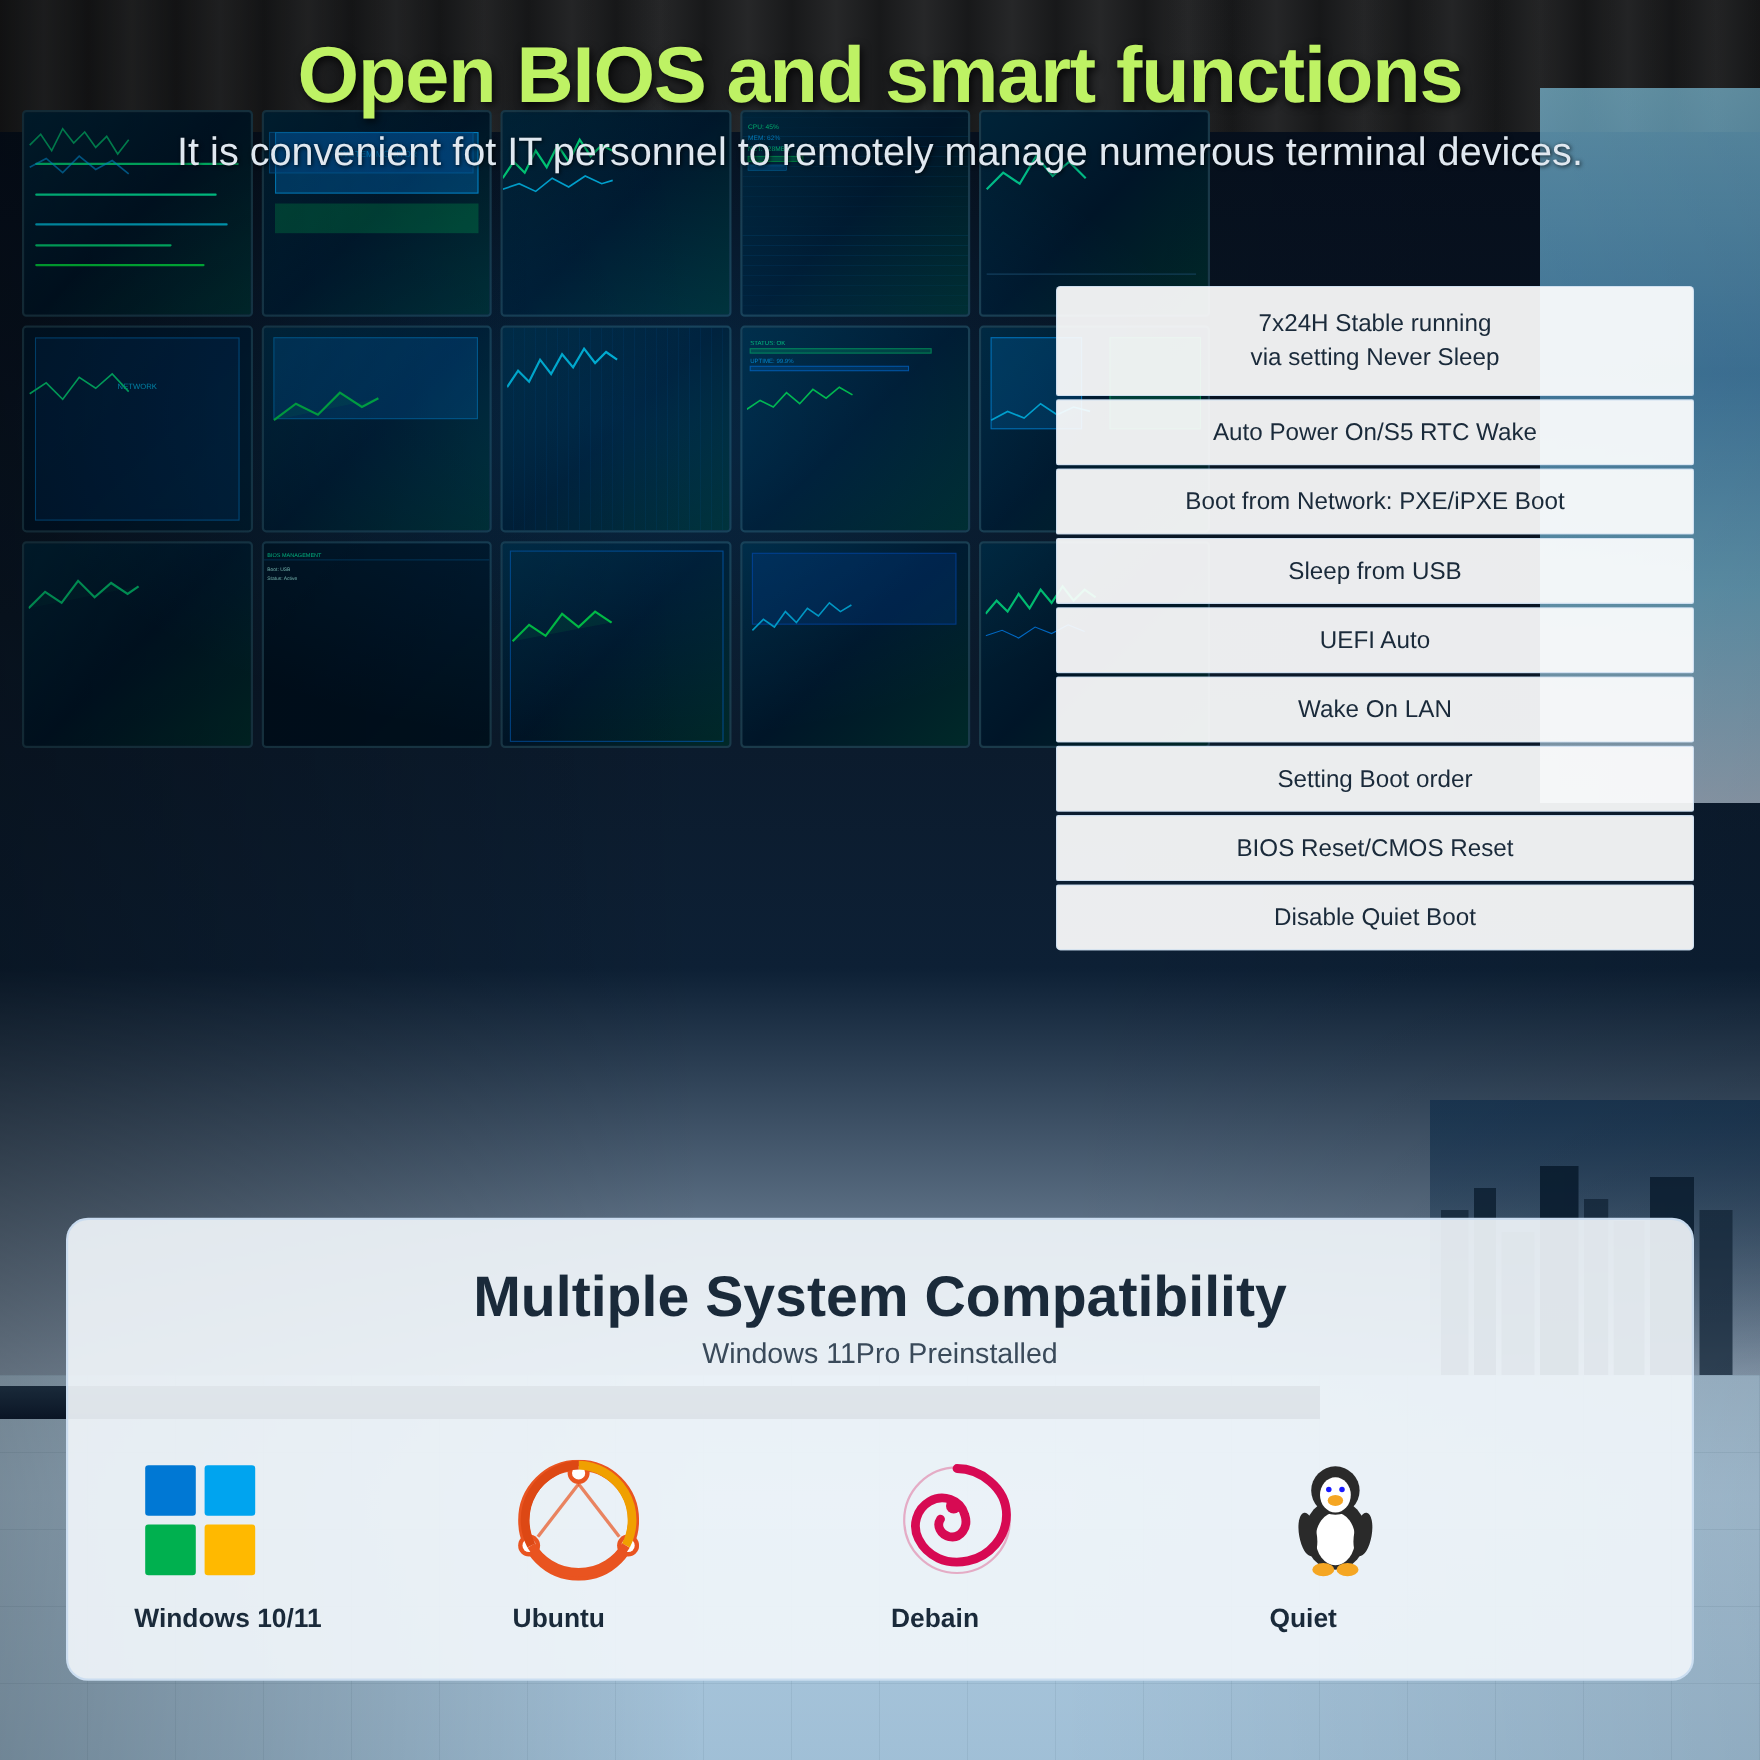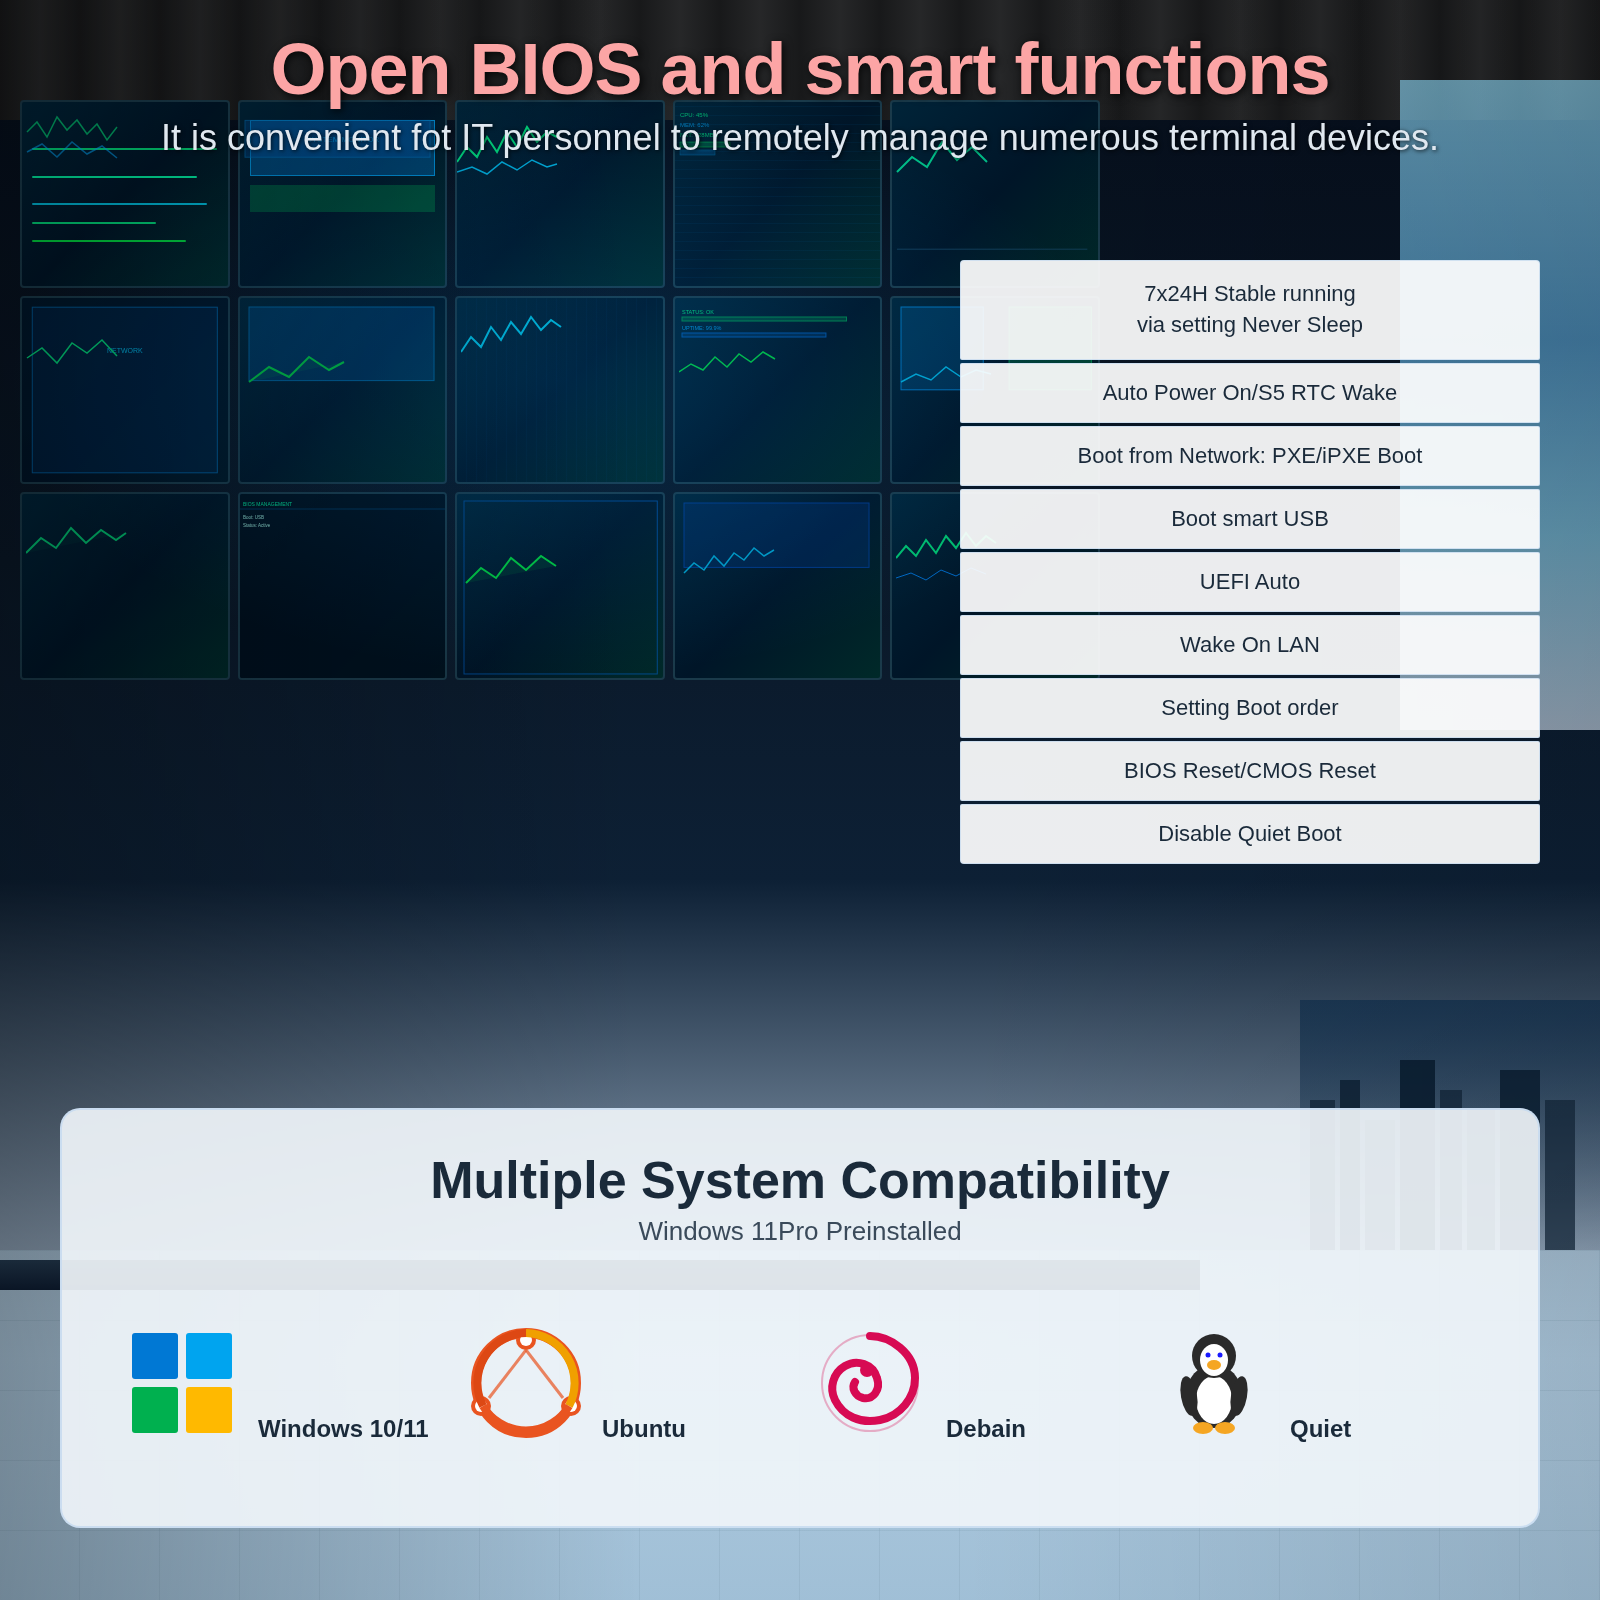--- a/index.html
+++ b/index.html
@@ -138,21 +138,21 @@
     .header {
       position: absolute;
       top: 30px; left: 0; right: 0;
       text-align: center;
       z-index: 10;
     }
 
     .main-title {
       font-size: 72px;
       font-weight: 900;
-      color: #fca5a5;
+      color: #bef264;
       text-shadow: 2px 2px 8px rgba(0,0,0,0.8);
       letter-spacing: -1px;
       line-height: 1.1;
     }
 
     .sub-title {
       font-size: 36px;
       font-weight: 400;
       color: #e0e8f0;
       text-shadow: 1px 1px 4px rgba(0,0,0,0.8);
@@ -225,22 +225,22 @@
 
     .os-grid {
       display: grid;
       grid-template-columns: repeat(4, 1fr);
       gap: 20px;
       align-items: center;
     }
 
     .os-item {
       display: flex;
-      flex-direction: row;
-      align-items: flex-end;
+      flex-direction: column;
+      align-items: flex-start;
       gap: 16px;
     }
 
     .os-icon {
       width: 120px;
       height: 120px;
       display: flex;
       align-items: center;
       justify-content: center;
     }
@@ -471,21 +471,21 @@
 <div class="header">
   <h1 class="main-title">Open BIOS and smart functions</h1>
   <p class="sub-title">It is convenient fot IT personnel to remotely manage numerous terminal devices.</p>
 </div>
 
 <div class="features-panel">
   <div class="feature-item tall" style="white-space:pre-line;">7x24H Stable running
 via setting Never Sleep</div>
   <div class="feature-item">Auto Power On/S5 RTC Wake</div>
   <div class="feature-item">Boot from Network: PXE/iPXE Boot</div>
-  <div class="feature-item">Boot smart USB</div>
+  <div class="feature-item">Sleep from USB</div>
   <div class="feature-item">UEFI Auto</div>
   <div class="feature-item">Wake On LAN</div>
   <div class="feature-item">Setting Boot order</div>
   <div class="feature-item">BIOS Reset/CMOS Reset</div>
   <div class="feature-item">Disable Quiet Boot</div>
 </div>
 
 <div class="compat-section">
   <h2 class="compat-title">Multiple System Compatibility</h2>
   <p class="compat-subtitle">Windows 11Pro Preinstalled</p>

